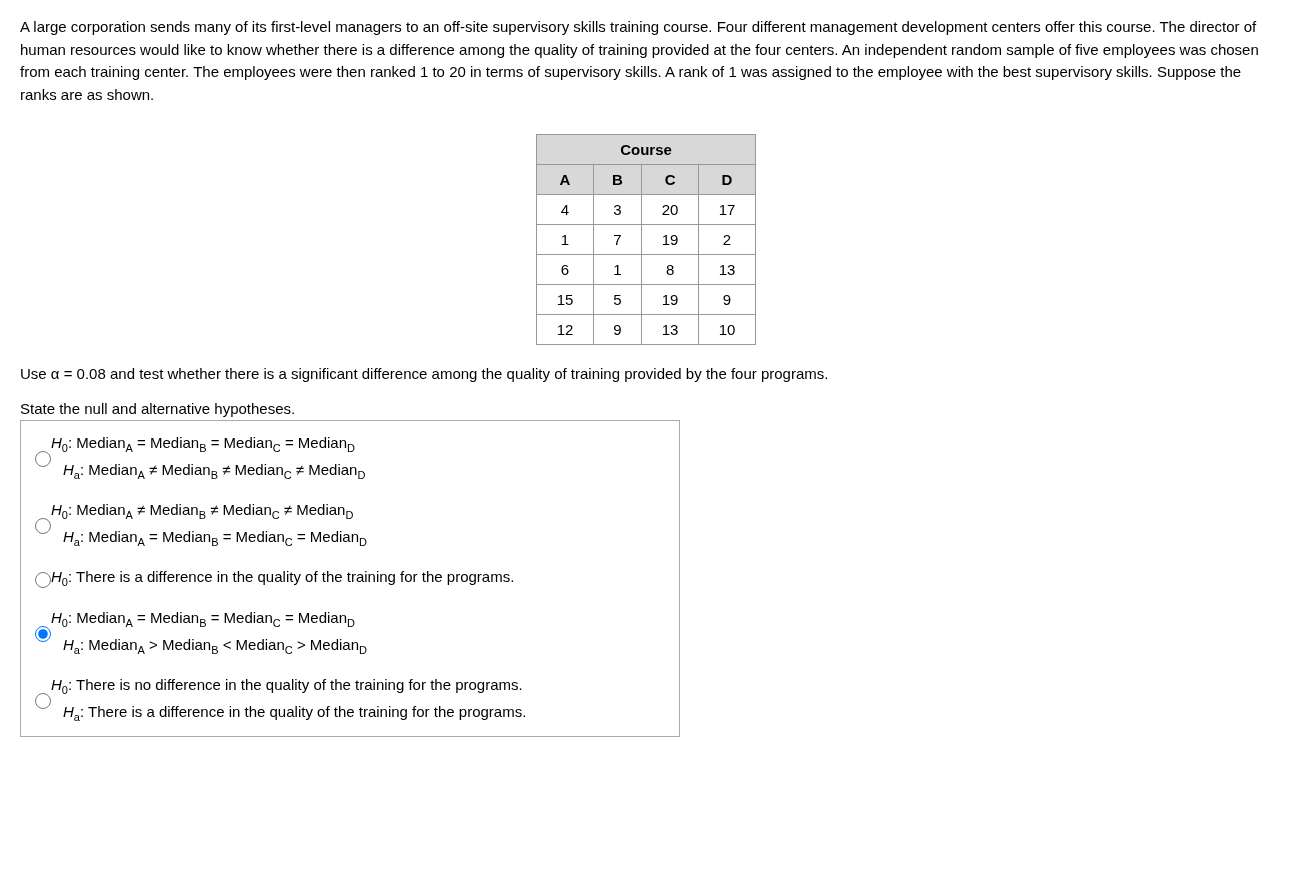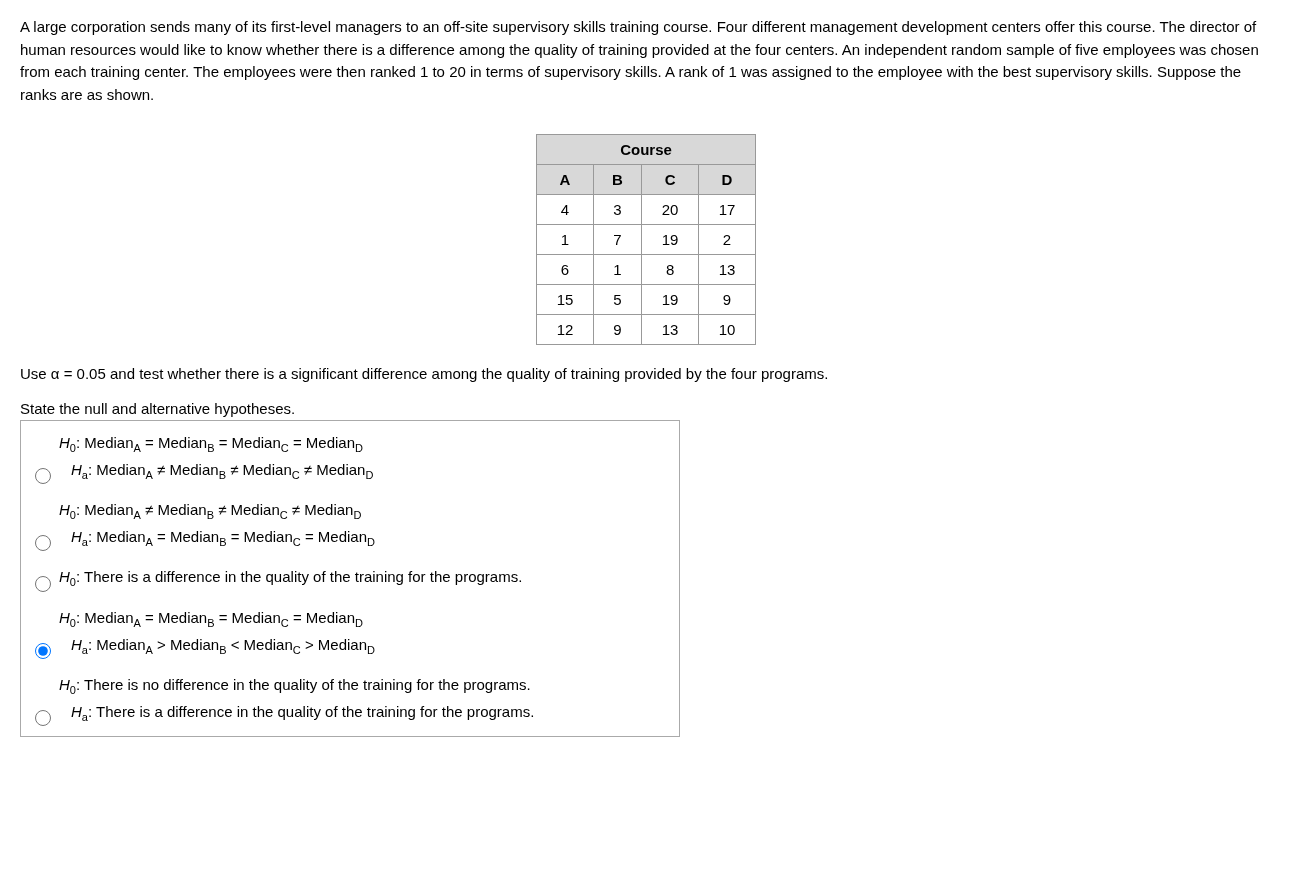--- a/index.html
+++ b/index.html
@@ -77,22 +77,22 @@
     .option-item {
       margin-bottom: 14px;
     }
 
     .option-item:last-child {
       margin-bottom: 0;
     }
 
     .option-row {
       display: flex;
-      align-items: flex-end;
-      gap: 8px;
+      align-items: center;
+      gap: 0;
     }
 
     .option-radio {
       margin-top: 2px;
       flex-shrink: 0;
       width: 16px;
       height: 16px;
       cursor: pointer;
     }
 
@@ -159,21 +159,21 @@
         <tr>
           <td>12</td>
           <td>9</td>
           <td>13</td>
           <td>10</td>
         </tr>
       </tbody>
   </table>
 </div>
 
-<p class="alpha-line">Use α = 0.05 and test whether there is a significant difference among the quality of training provided by the four programs.</p>
+<p class="alpha-line">Use α = 0.08 and test whether there is a significant difference among the quality of training provided by the four programs.</p>
 
 <p class="state-line">State the null and alternative hypotheses.</p>
 
 <div class="options-box">
 
   <div class="option-item">
     <div class="option-row">
       <input type="radio" name="hypothesis" class="option-radio" id="opt1" style="">
       <div class="option-content">
         <span class="option-h0"><em>H</em><sub>0</sub>: Median<sub>A</sub> = Median<sub>B</sub> = Median<sub>C</sub> = Median<sub>D</sub></span>

